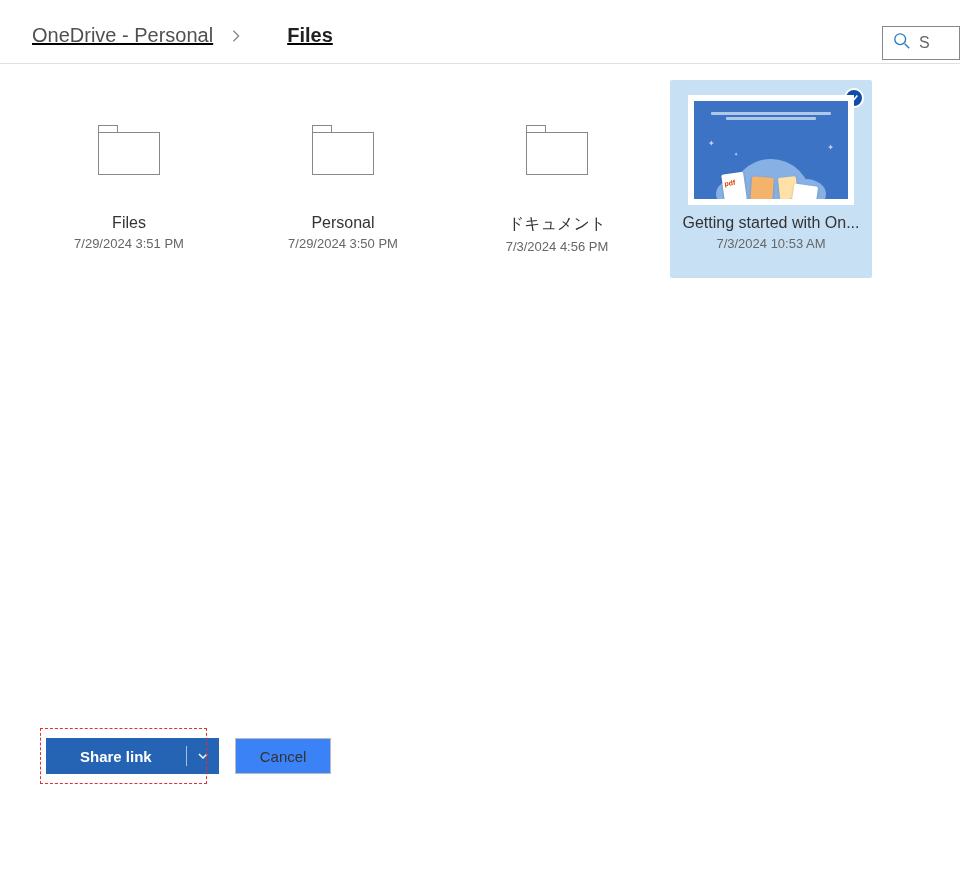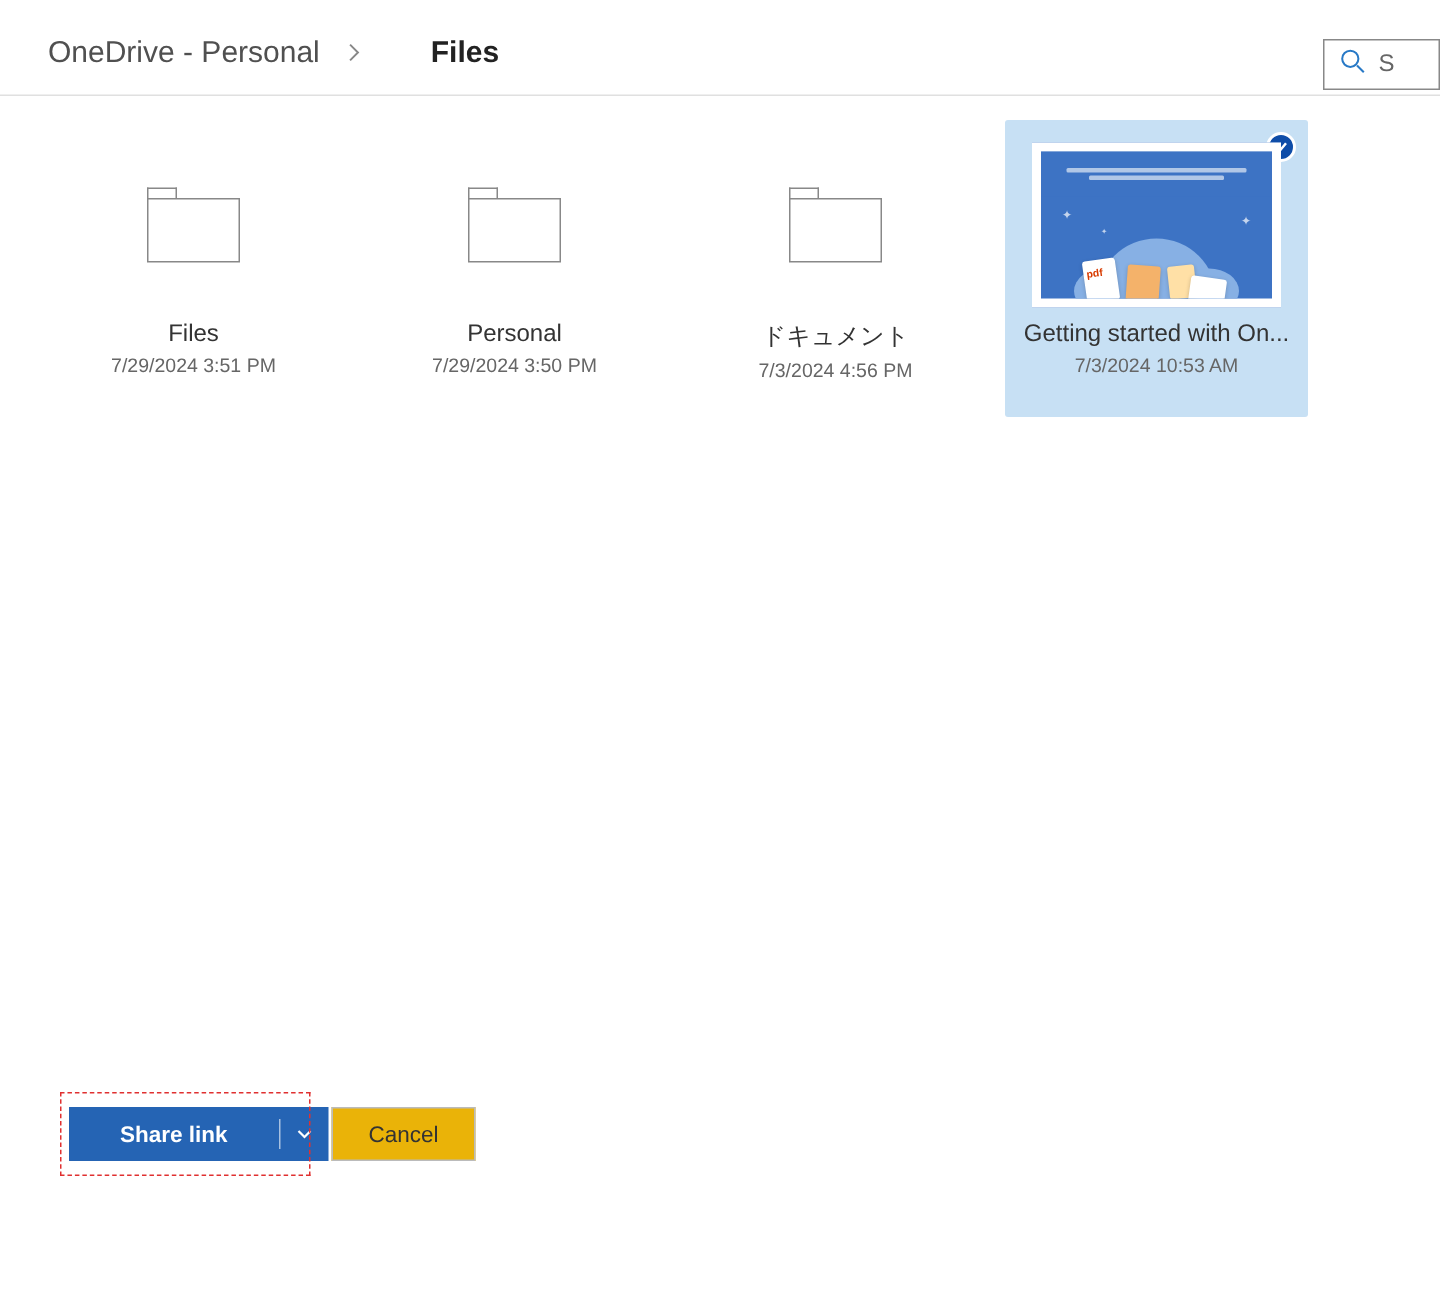--- a/index.html
+++ b/index.html
@@ -20,20 +20,21 @@
       align-items: center;
       justify-content: space-between;
       padding: 24px 0 16px 32px;
       border-bottom: 1px solid #e0e0e0;
     }
     .breadcrumb {
       display: flex;
       align-items: flex-end;
       gap: 16px;
       font-size: 20px;
+      text-decoration: underline;
     }
     .breadcrumb-root {
       color: #505050;
       font-weight: 400;
       cursor: pointer;
     }
     .breadcrumb-chevron {
       color: #888;
       font-size: 16px;
     }
@@ -265,20 +266,21 @@
     }
     .check-badge svg {
       width: 10px;
       height: 10px;
     }
     .footer {
       position: absolute;
       left: 44px;
       bottom: 98px;
       display: flex;
+      gap: 14px;
       align-items: center;
     }
     .share-button-wrapper {
       position: relative;
       padding: 2px;
     }
     .red-highlight {
       position: absolute;
       top: -8px;
       left: -4px;
@@ -309,21 +311,21 @@
     .share-button-chevron {
       padding: 0 10px;
       display: flex;
       align-items: center;
     }
     .share-button-chevron svg {
       width: 12px;
       height: 12px;
     }
     .cancel-button {
-      background: #eab308;
+      background: #3b82f6;
       border: 1px solid #bbb;
       height: 36px;
       padding: 0 24px;
       font-size: 15px;
       color: #333;
       cursor: pointer;
     }
   </style>
 </head>
 <body>

